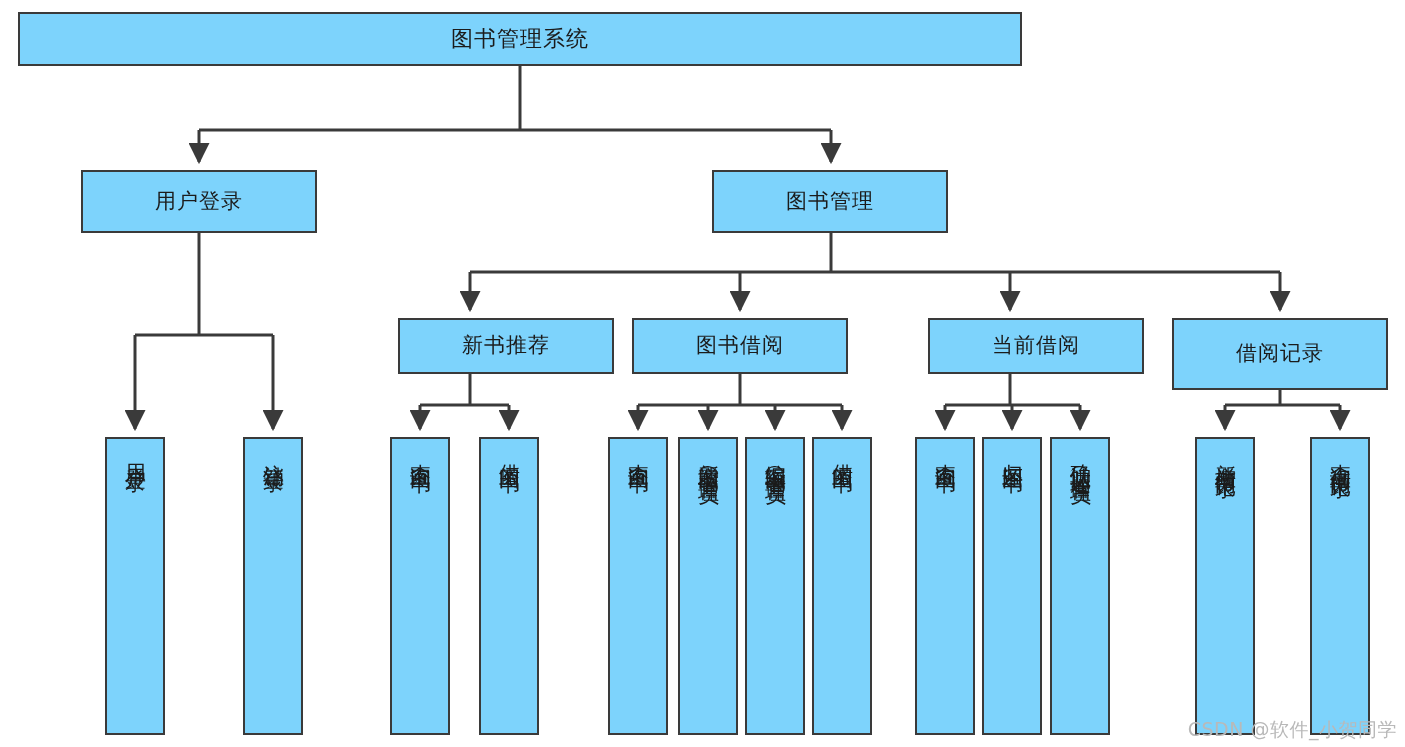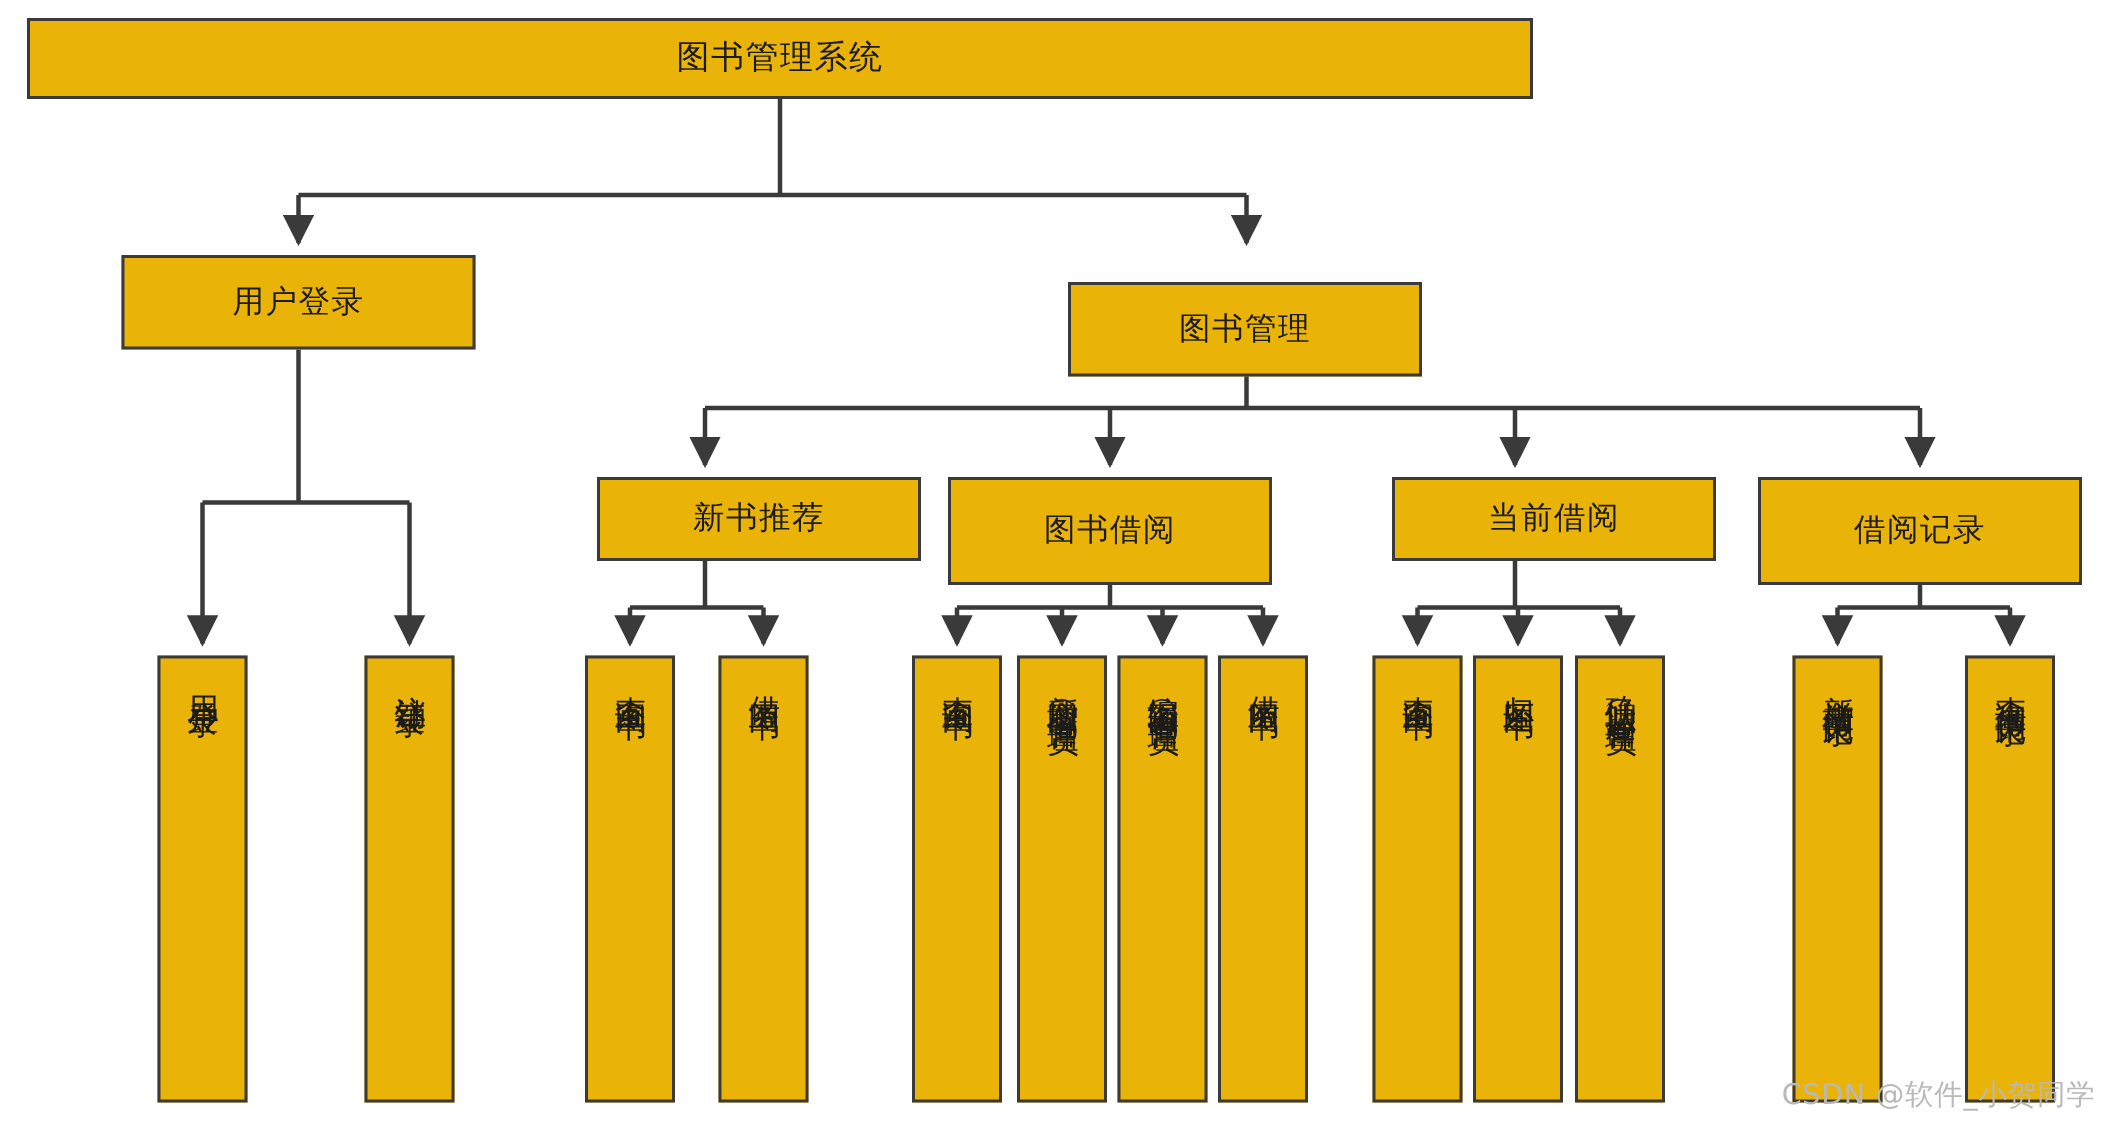--- a/index.html
+++ b/index.html
@@ -9,21 +9,21 @@
     background:#ffffff;
     font-family:"DejaVu Sans","Liberation Sans",sans-serif;
     overflow:hidden;
   }
   #diagram-root{position:relative;width:1405px;height:747px;background:#ffffff;}
   svg#edges{position:absolute;left:0;top:0;width:1405px;height:747px;}
 
   .node{
     position:absolute;
     box-sizing:border-box;
-    background:#eab308;
+    background:#7dd3fc;
     border:2px solid #3a3a3a;
     display:flex;
     align-items:center;
     justify-content:center;
     color:#1b1b1b;
   }
   .node .label{
     display:block;
     text-align:center;
     line-height:1.12;
@@ -104,28 +104,28 @@
     </g>
   </svg>
 
   <div class="node root horiz" style="left:18px;top:12px;width:1004px;height:54px;">
     <span class="label">图书管理系统</span>
   </div>
 
   <div class="node horiz" style="left:81px;top:170px;width:236px;height:63px;">
     <span class="label">用户登录</span>
   </div>
-  <div class="node horiz" style="left:712px;top:170px;width:236px;height:63px;margin-top:18px;">
+  <div class="node horiz" style="left:712px;top:170px;width:236px;height:63px;">
     <span class="label">图书管理</span>
   </div>
 
   <div class="node horiz" style="left:362px;top:318px;width:216px;height:56px;margin-left:36px;">
     <span class="label">新书推荐</span>
   </div>
-  <div class="node horiz" style="left:632px;top:318px;width:216px;height:72px;">
+  <div class="node horiz" style="left:632px;top:318px;width:216px;height:56px;">
     <span class="label">图书借阅</span>
   </div>
   <div class="node horiz" style="left:902px;top:318px;width:216px;height:56px;margin-left:26px;">
     <span class="label">当前借阅</span>
   </div>
   <div class="node horiz" style="left:1172px;top:318px;width:216px;height:72px;">
     <span class="label">借阅记录</span>
   </div>
 
   <div class="node vert" style="left:105px;top:437px;width:60px;height:298px;">

